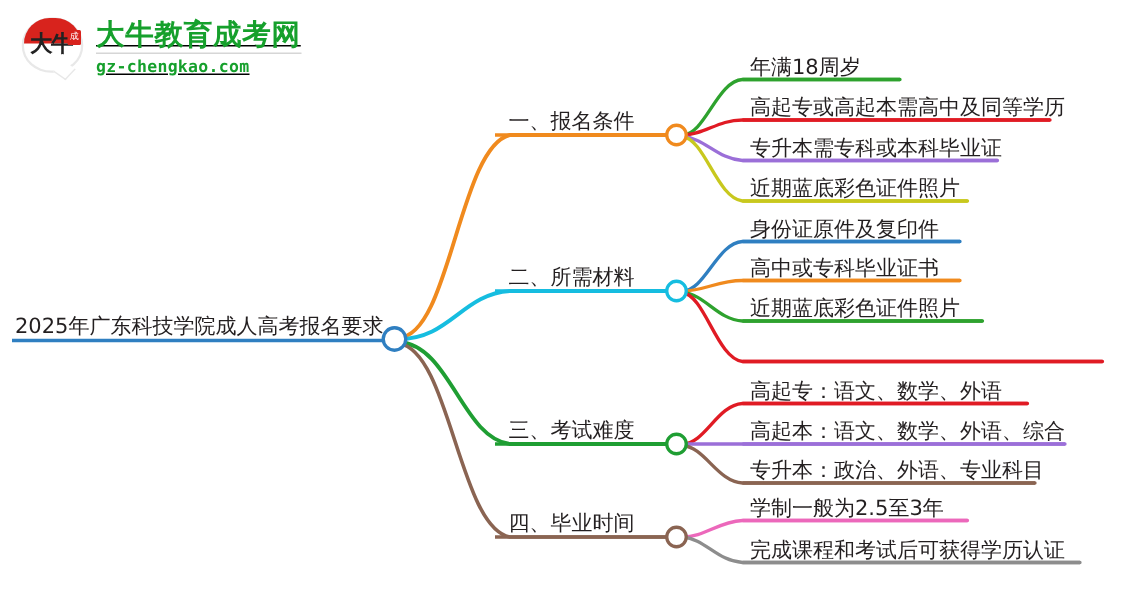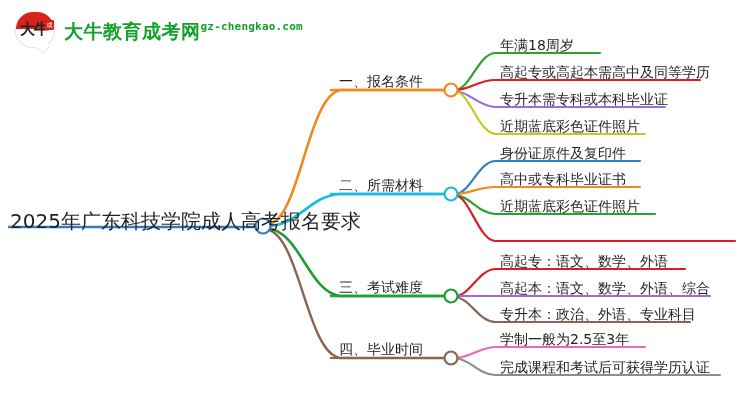--- a/index.html
+++ b/index.html
@@ -85,22 +85,23 @@
     width: 34px;
     text-align: center;
     font-size: 15px;
     font-weight: bold;
     color: #222222;
     letter-spacing: -1px;
     font-family: "DejaVu Sans", sans-serif;
   }
   .logo-text {
     display: flex;
-    flex-direction: row;
+    flex-direction: column;
     justify-content: flex-start;
+    text-decoration: underline;
   }
   .logo-title {
     font-size: 19px;
     font-weight: bold;
     color: #16a02c;
     letter-spacing: 0.5px;
     line-height: 22px;
     white-space: nowrap;
     font-family: "DejaVu Sans", sans-serif;
   }
@@ -120,21 +121,21 @@
   }
   
   .node-label {
     position: absolute;
     white-space: nowrap;
     color: #231f20;
     font-family: "DejaVu Sans", sans-serif;
     line-height: 1;
   }
   .node-root {
-    font-size: 20px;
+    font-size: 14px;
   }
   .node-branch {
     font-size: 14px;
   }
   .node-leaf {
     font-size: 14px;
   }
 </style>
 </head>
 <body>

